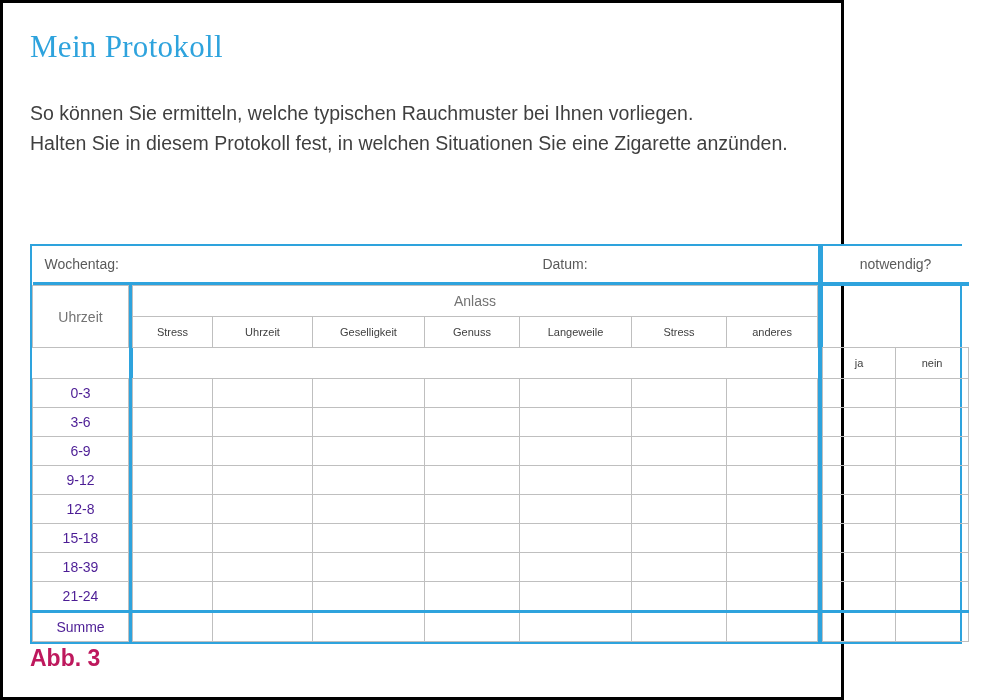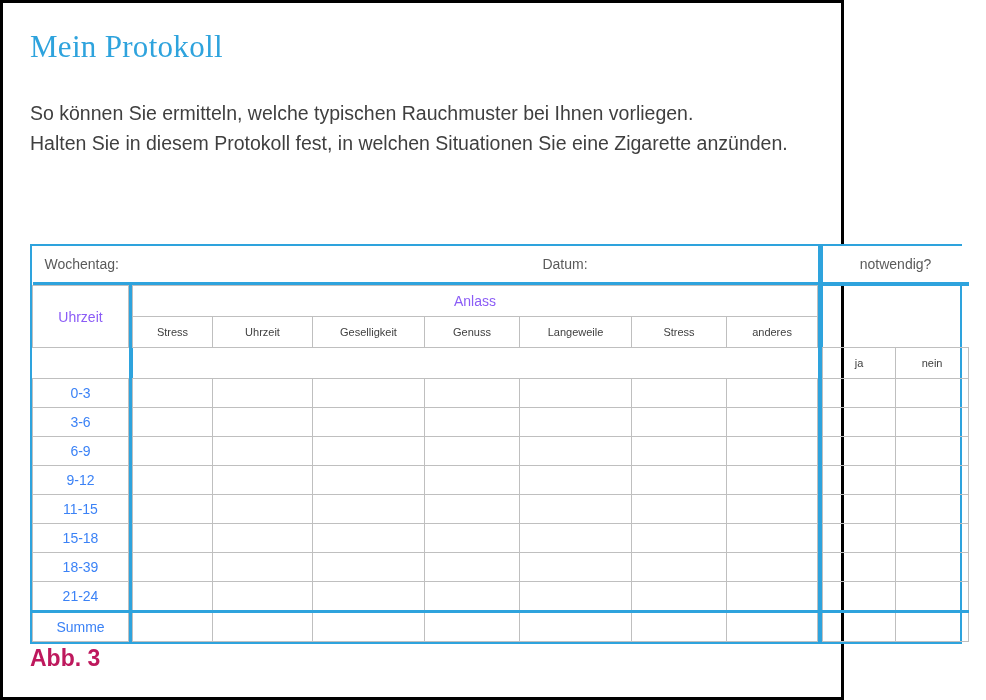--- a/index.html
+++ b/index.html
@@ -100,33 +100,33 @@
   }
 
   .band {
     height: 3px;
     background: #2ea3dd;
   }
 
   .sub-head td {
     height: 30px;
     font-size: 14px;
-    color: #8b5cf6;
+    color: #737373;
   }
   .col-head td {
     height: 30px;
     font-size: 11px;
     color: #404040;
   }
   .data-row td {
     height: 28px;
   }
   .row-label {
     font-size: 14px;
-    color: #3b82f6;
+    color: #4c1d95;
   }
   .summe-row td {
     height: 28px;
   }
 
   .vsep {
     background: #2ea3dd;
     width: 4px;
     padding: 0;
     border-left: none;
@@ -276,21 +276,21 @@
         <td></td>
         <td></td>
         <td></td>
         <td></td>
         <td></td>
         <td class="no-b vsep"></td>
         <td></td>
         <td></td>
       </tr>
       <tr class="data-row">
-        <td class="row-label">11-15</td>
+        <td class="row-label">12-8</td>
         <td class="no-b vsep"></td>
         <td></td>
         <td></td>
         <td></td>
         <td></td>
         <td></td>
         <td></td>
         <td></td>
         <td class="no-b vsep"></td>
         <td></td>

